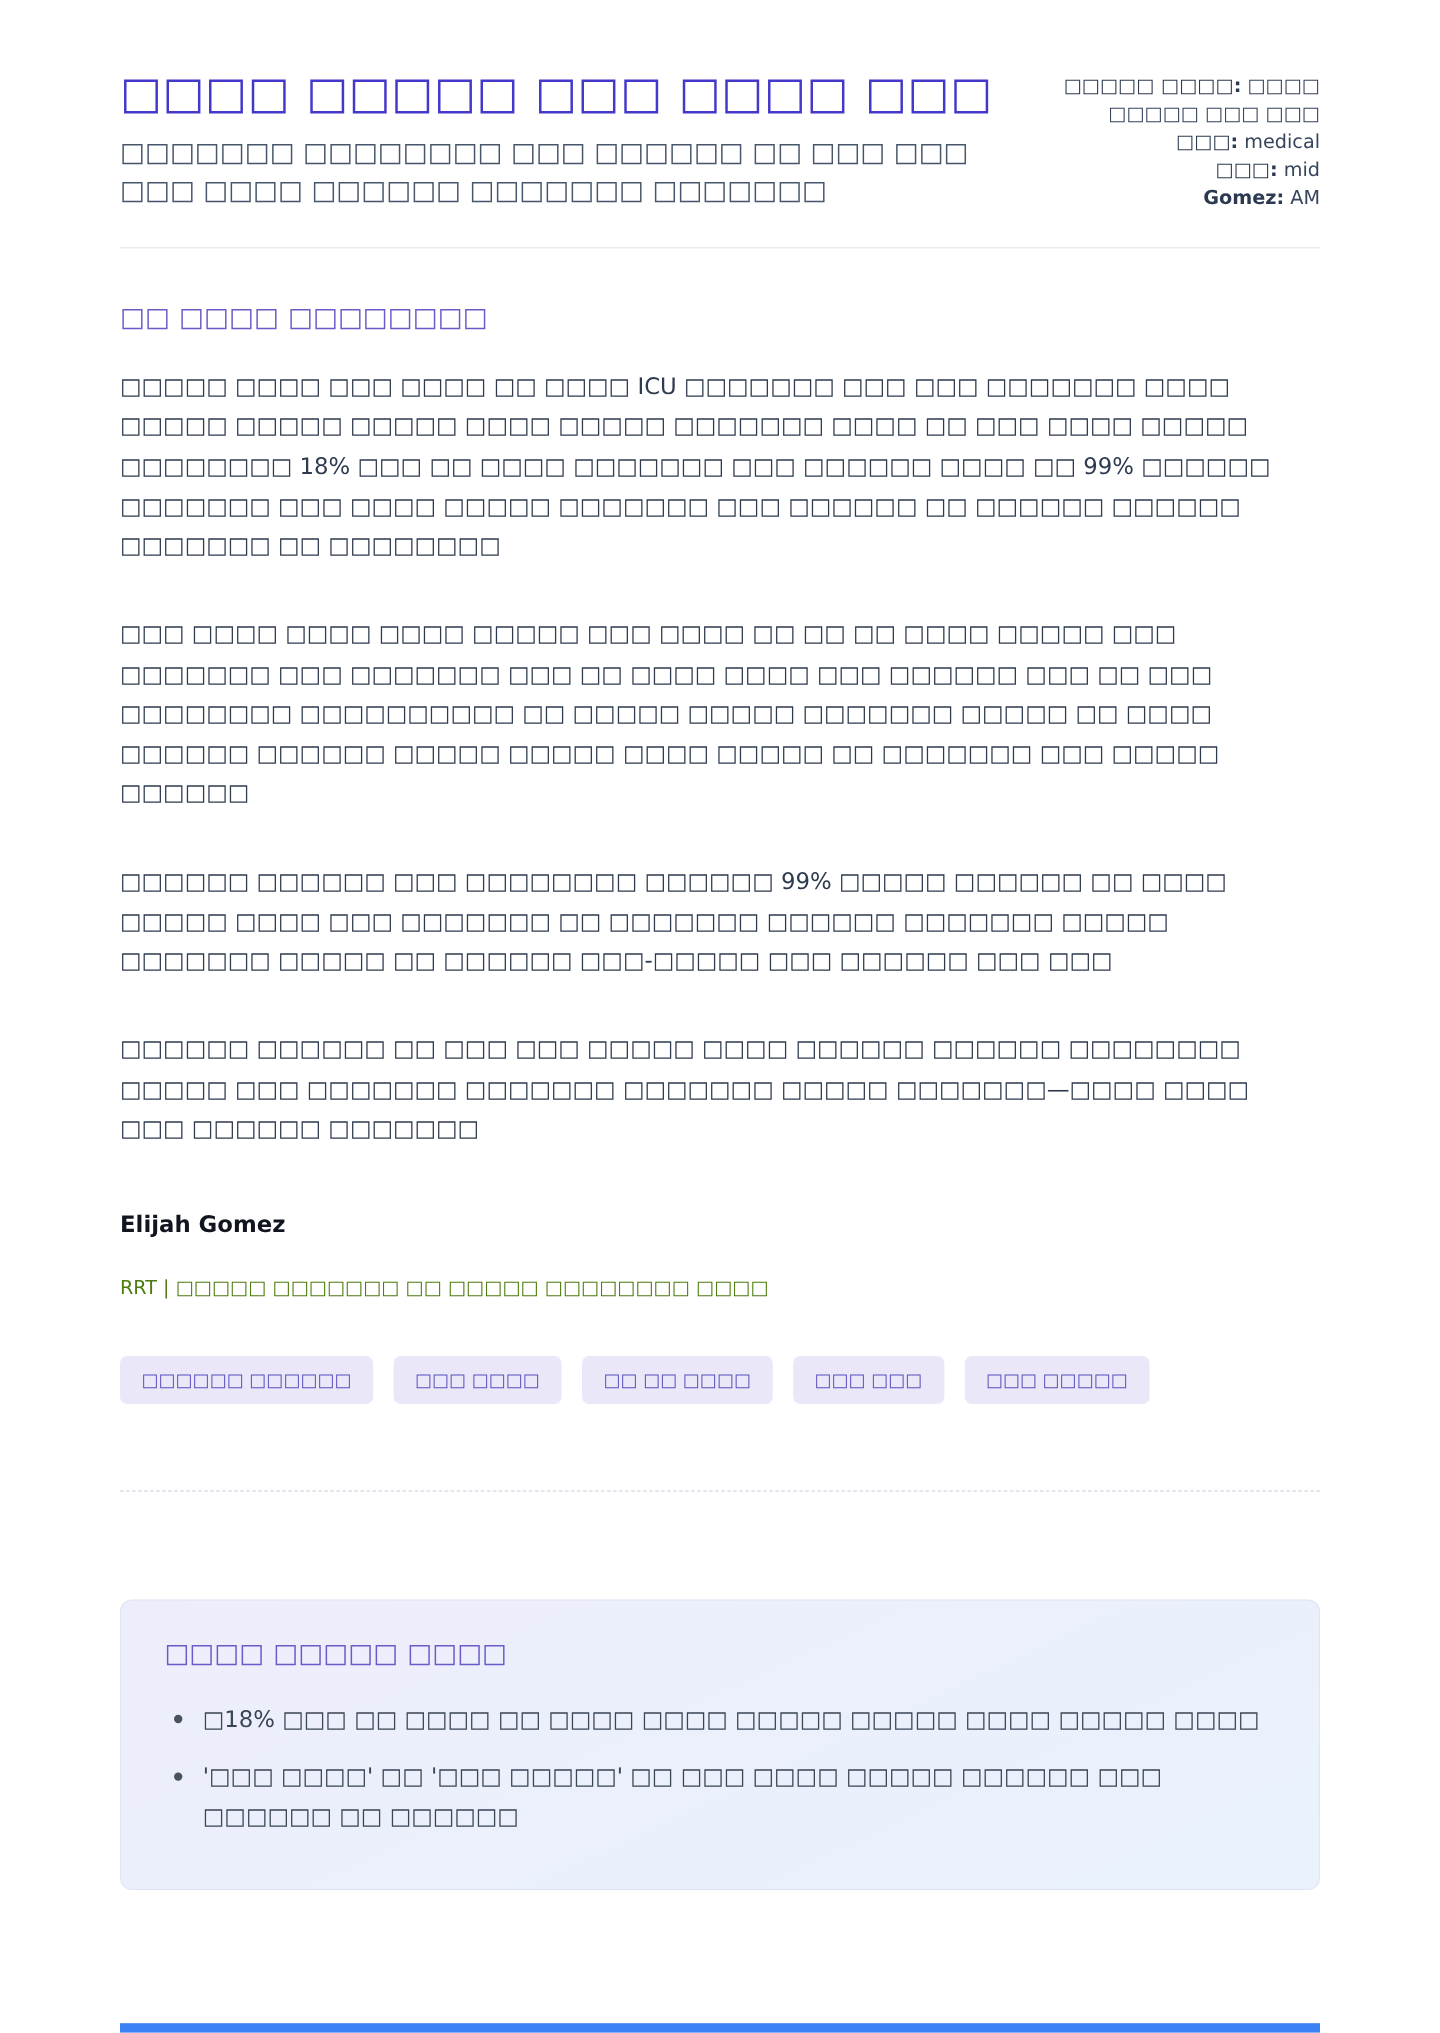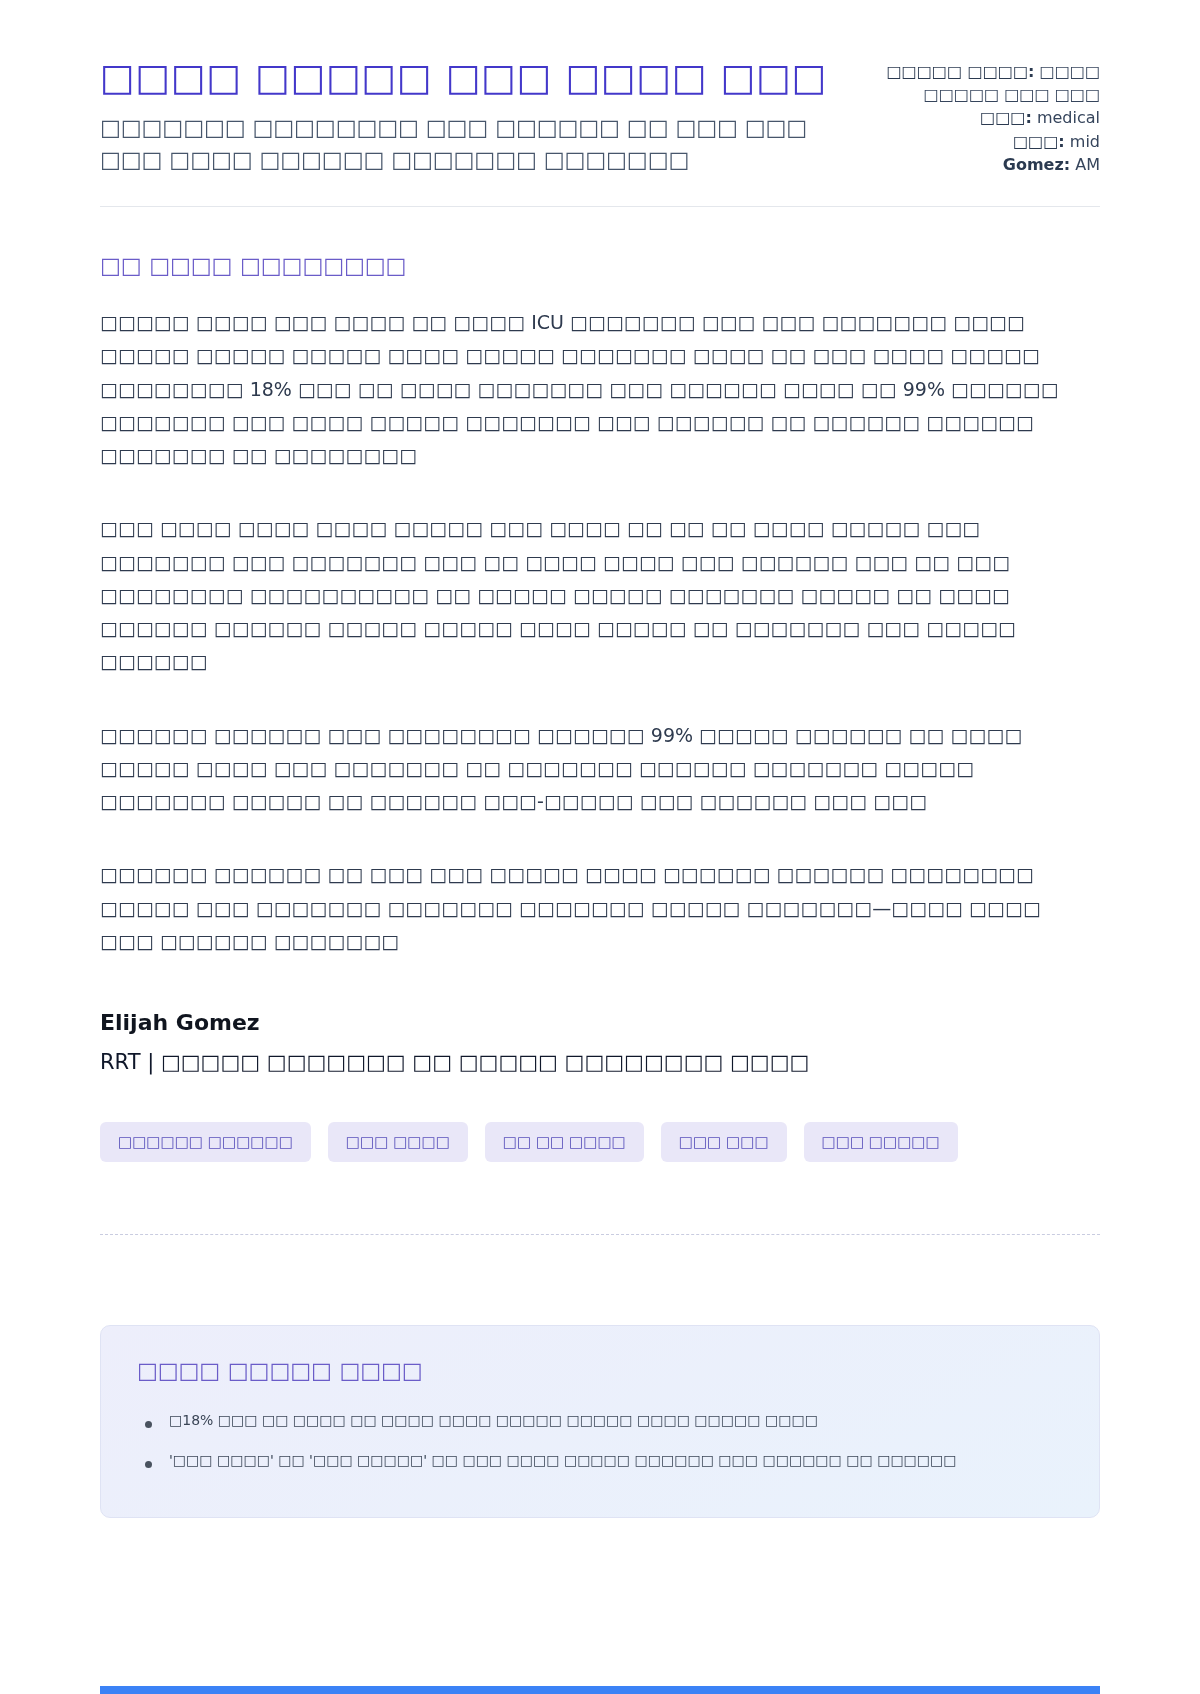--- a/index.html
+++ b/index.html
@@ -19,38 +19,38 @@
   .header-meta { width: 222px; flex-shrink: 0; text-align: right; font-size: 16px; line-height: 1.45; color: #36455c; margin-top: 4px; }
   .meta-label { font-weight: bold; color: #2b3a50; }
 
   .divider { border: none; border-top: 1px solid #e4e7ec; margin-top: 30px; }
 
   .section-heading { margin-top: 46px; font-size: 22px; font-weight: bold; color: #6a5cc8; }
   .article p { margin-top: 40px; font-size: 19px; line-height: 1.75; color: #2e3a4e; }
   .article p.first { margin-top: 28px; }
 
   .signature { margin-top: 52px; }
-  .sig-name { font-size: 22px; font-weight: bold; color: #10151f; }
-  .sig-role { margin-top: 15px; font-size: 21px; color: #0f172a; }
+  .sig-name { font-size: 19px; font-weight: bold; color: #10151f; }
+  .sig-role { margin-top: 31px; font-size: 16px; color: #4d7c0f; }
 
   .tags { margin-top: 48px; display: flex; gap: 17px; }
   .tag { background: #e9e7f8; color: #5a52bb; font-size: 15px; padding: 11px 18px; border-radius: 6px; white-space: nowrap; }
 
   .dashed-divider { border: none; border-top: 1px dashed #c9cce0; margin-top: 72px; }
 
   .key-points {
     margin-top: 90px;
     background: linear-gradient(155deg, #edeefb 0%, #e9f2fc 100%);
     border: 1px solid #dfe3f4;
     border-radius: 10px;
     padding: 32px 36px 44px 36px;
   }
   .kp-heading { font-size: 22px; font-weight: bold; color: #6a5cc8; }
   .kp-list { list-style: none; margin-top: 26px; padding-left: 6px; }
-  .kp-item { position: relative; padding-left: 26px; font-size: 14px; line-height: 1.7; color: #3a4556; margin-top: 16px; }
+  .kp-item { position: relative; padding-left: 26px; font-size: 19px; line-height: 1.7; color: #3a4556; margin-top: 16px; }
   .kp-item:first-child { margin-top: 0; }
   .bullet-dot { position: absolute; left: 2px; top: 12px; width: 7px; height: 7px; border-radius: 50%; background: #49525f; }
 
   .bottom-bar { position: absolute; left: 100px; right: 100px; bottom: 0; height: 8px; background: #3b82f6; }
 </style>
 </head>
 <body>
 
 <div class="page">
 

